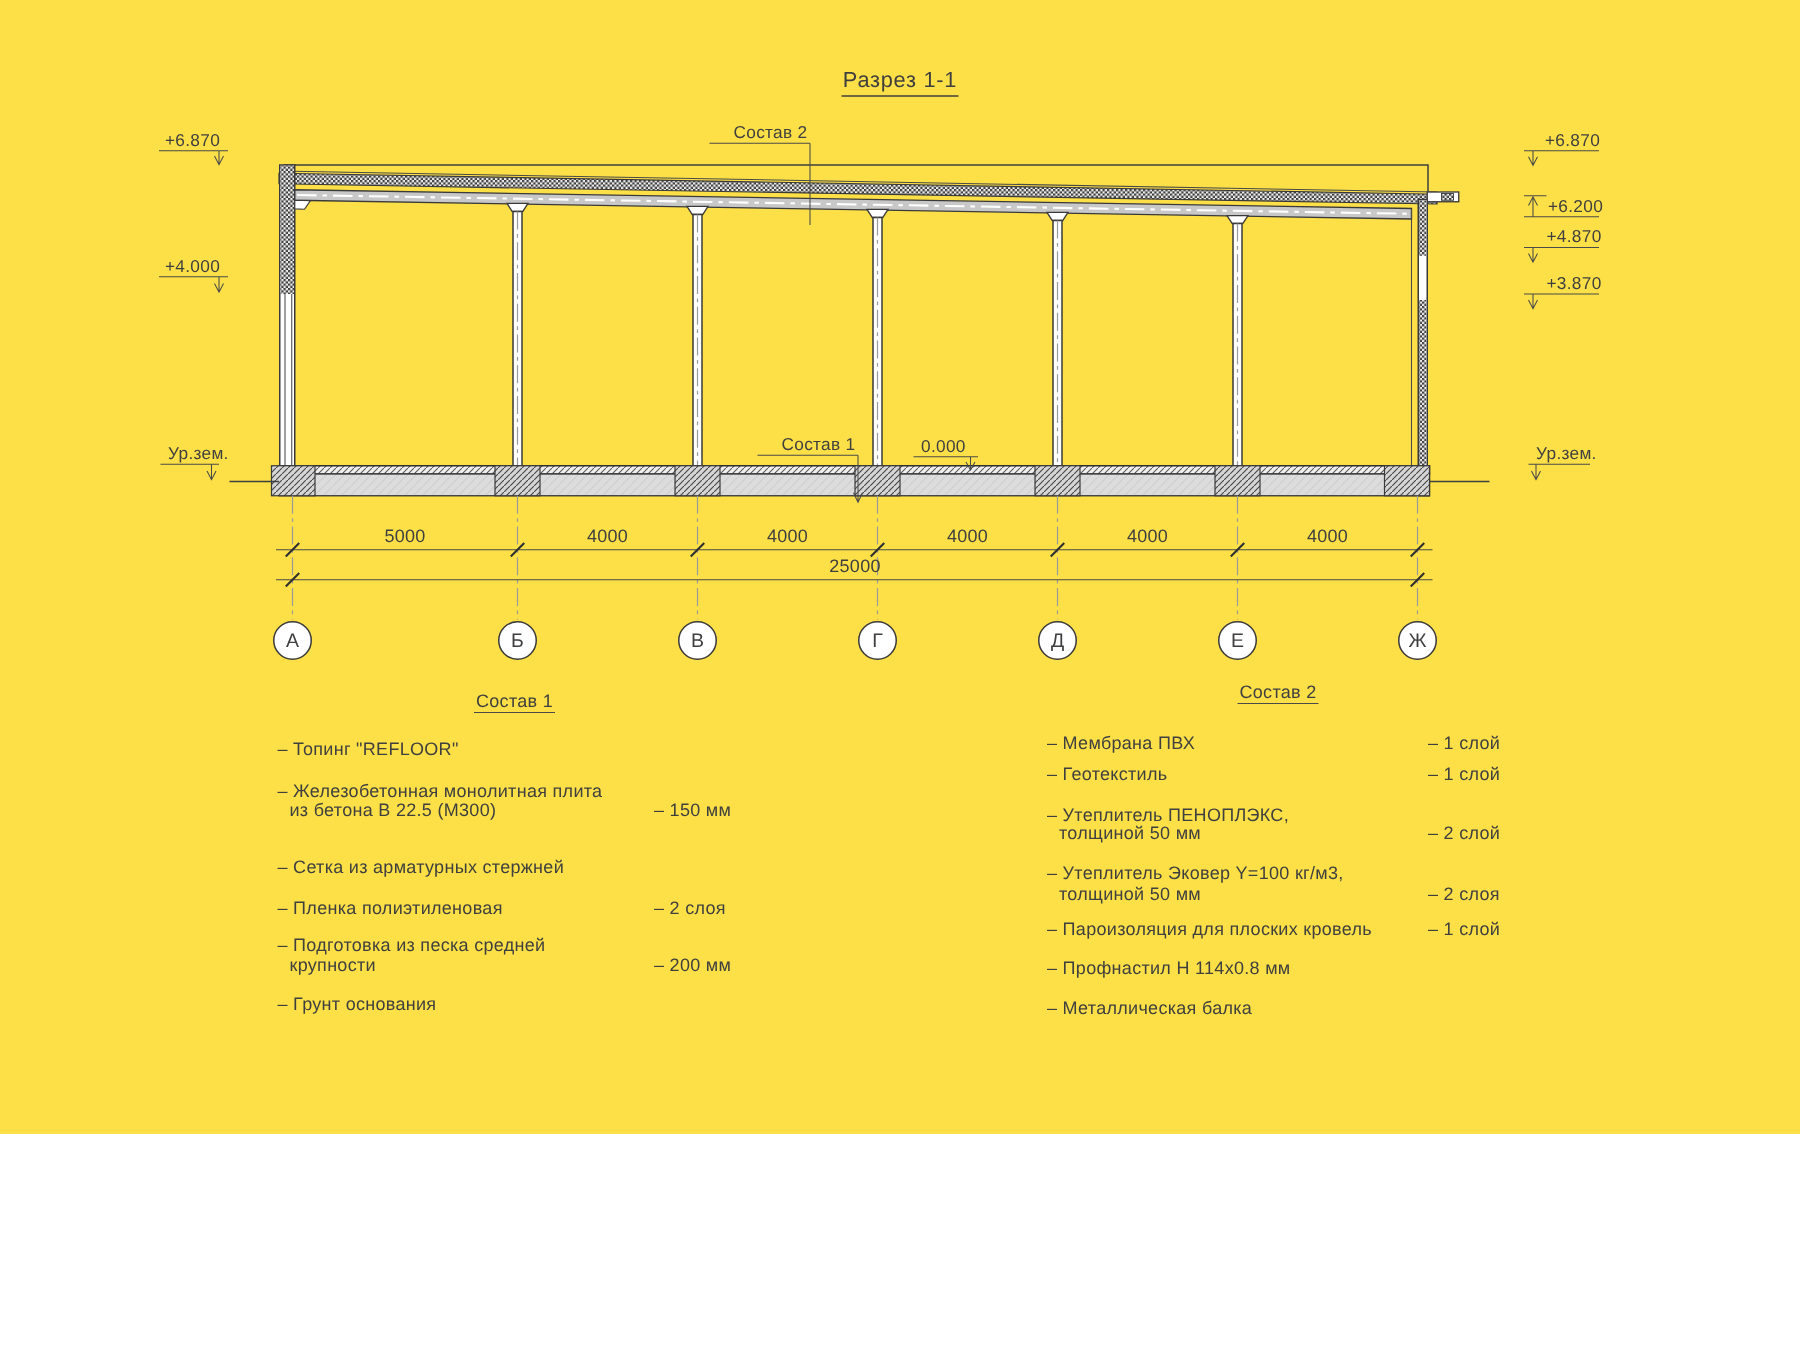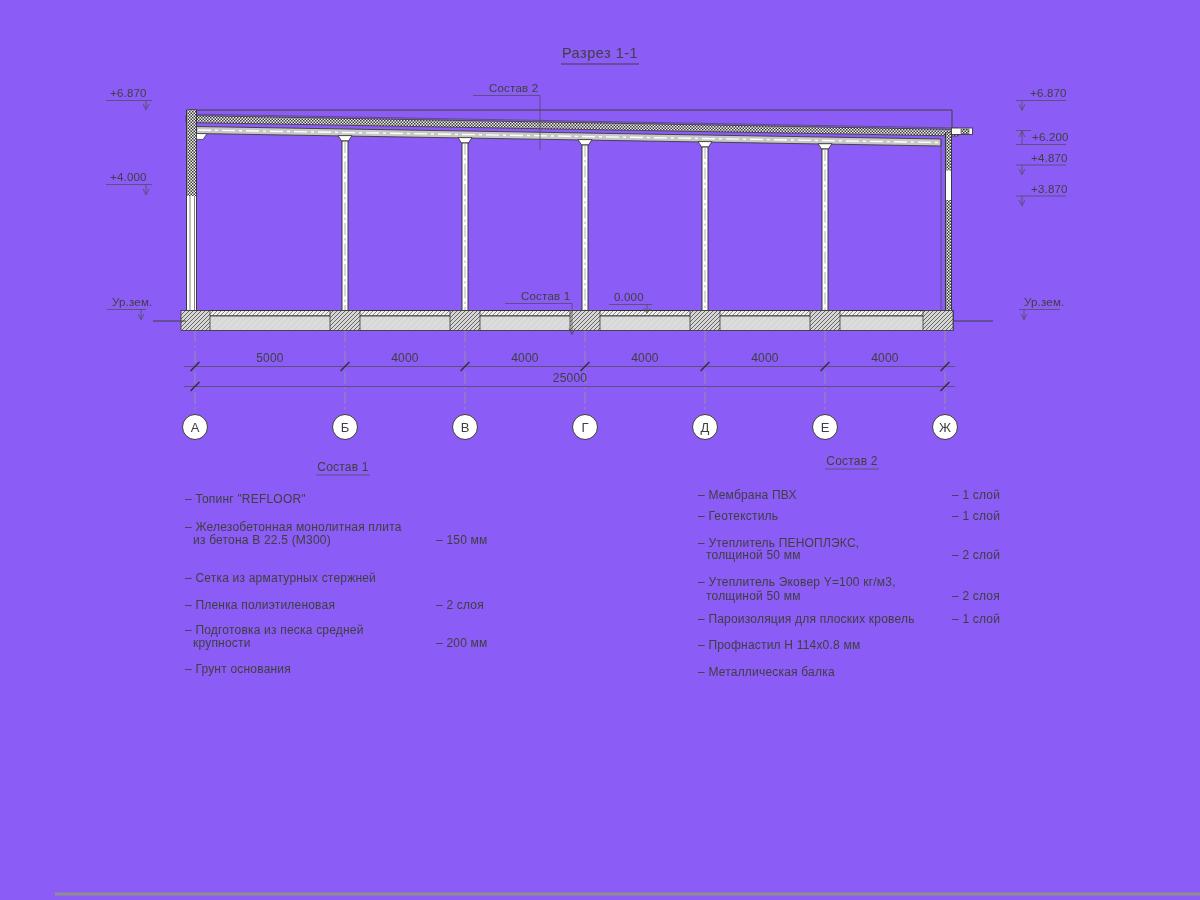--- a/index.html
+++ b/index.html
@@ -1,16 +1,16 @@
 <!DOCTYPE html>
 <html><head>
 <meta charset="utf-8">
 <style>
   html,body{margin:0;padding:0;background:#fff;}
-  #page{position:relative;width:1200px;height:900px;background:#8b5cf6;overflow:hidden;}
+  #page{position:relative;width:1200px;height:756px;background:#fde047;overflow:hidden;}
   svg{position:absolute;left:0;top:0;}
   text{font-family:"Liberation Sans","DejaVu Sans",sans-serif;fill:#3f3f3f;}
   .t11{font-size:11.5px;letter-spacing:0.2px;}
   .t12{font-size:12px;letter-spacing:0.2px;}
   .t13{font-size:13px;}
   .t14{font-size:14.5px;letter-spacing:0.5px;}
   .mid{text-anchor:middle;}
   .ln{stroke:#3f3f3f;stroke-width:1;fill:none;}
   .lnthin{stroke:#4a4a4a;stroke-width:0.7;fill:none;}
   .cl{stroke:#9a9a9a;stroke-width:0.8;fill:none;stroke-dasharray:12 3 2.5 3;}

